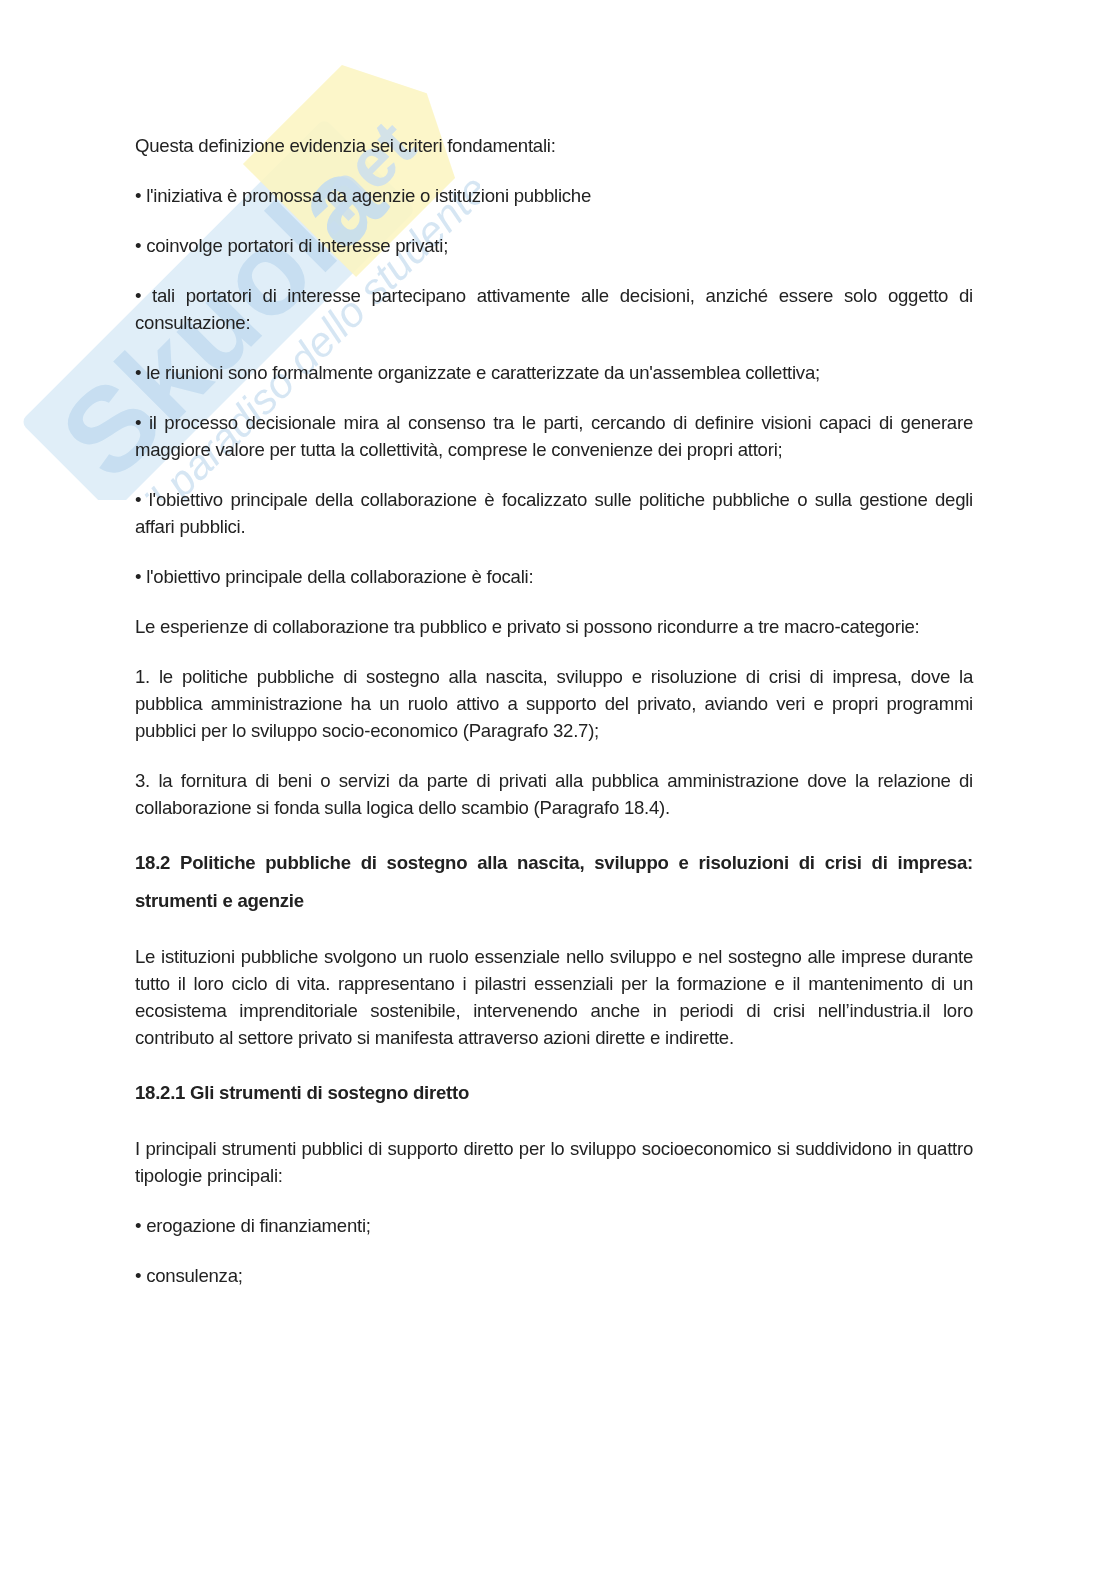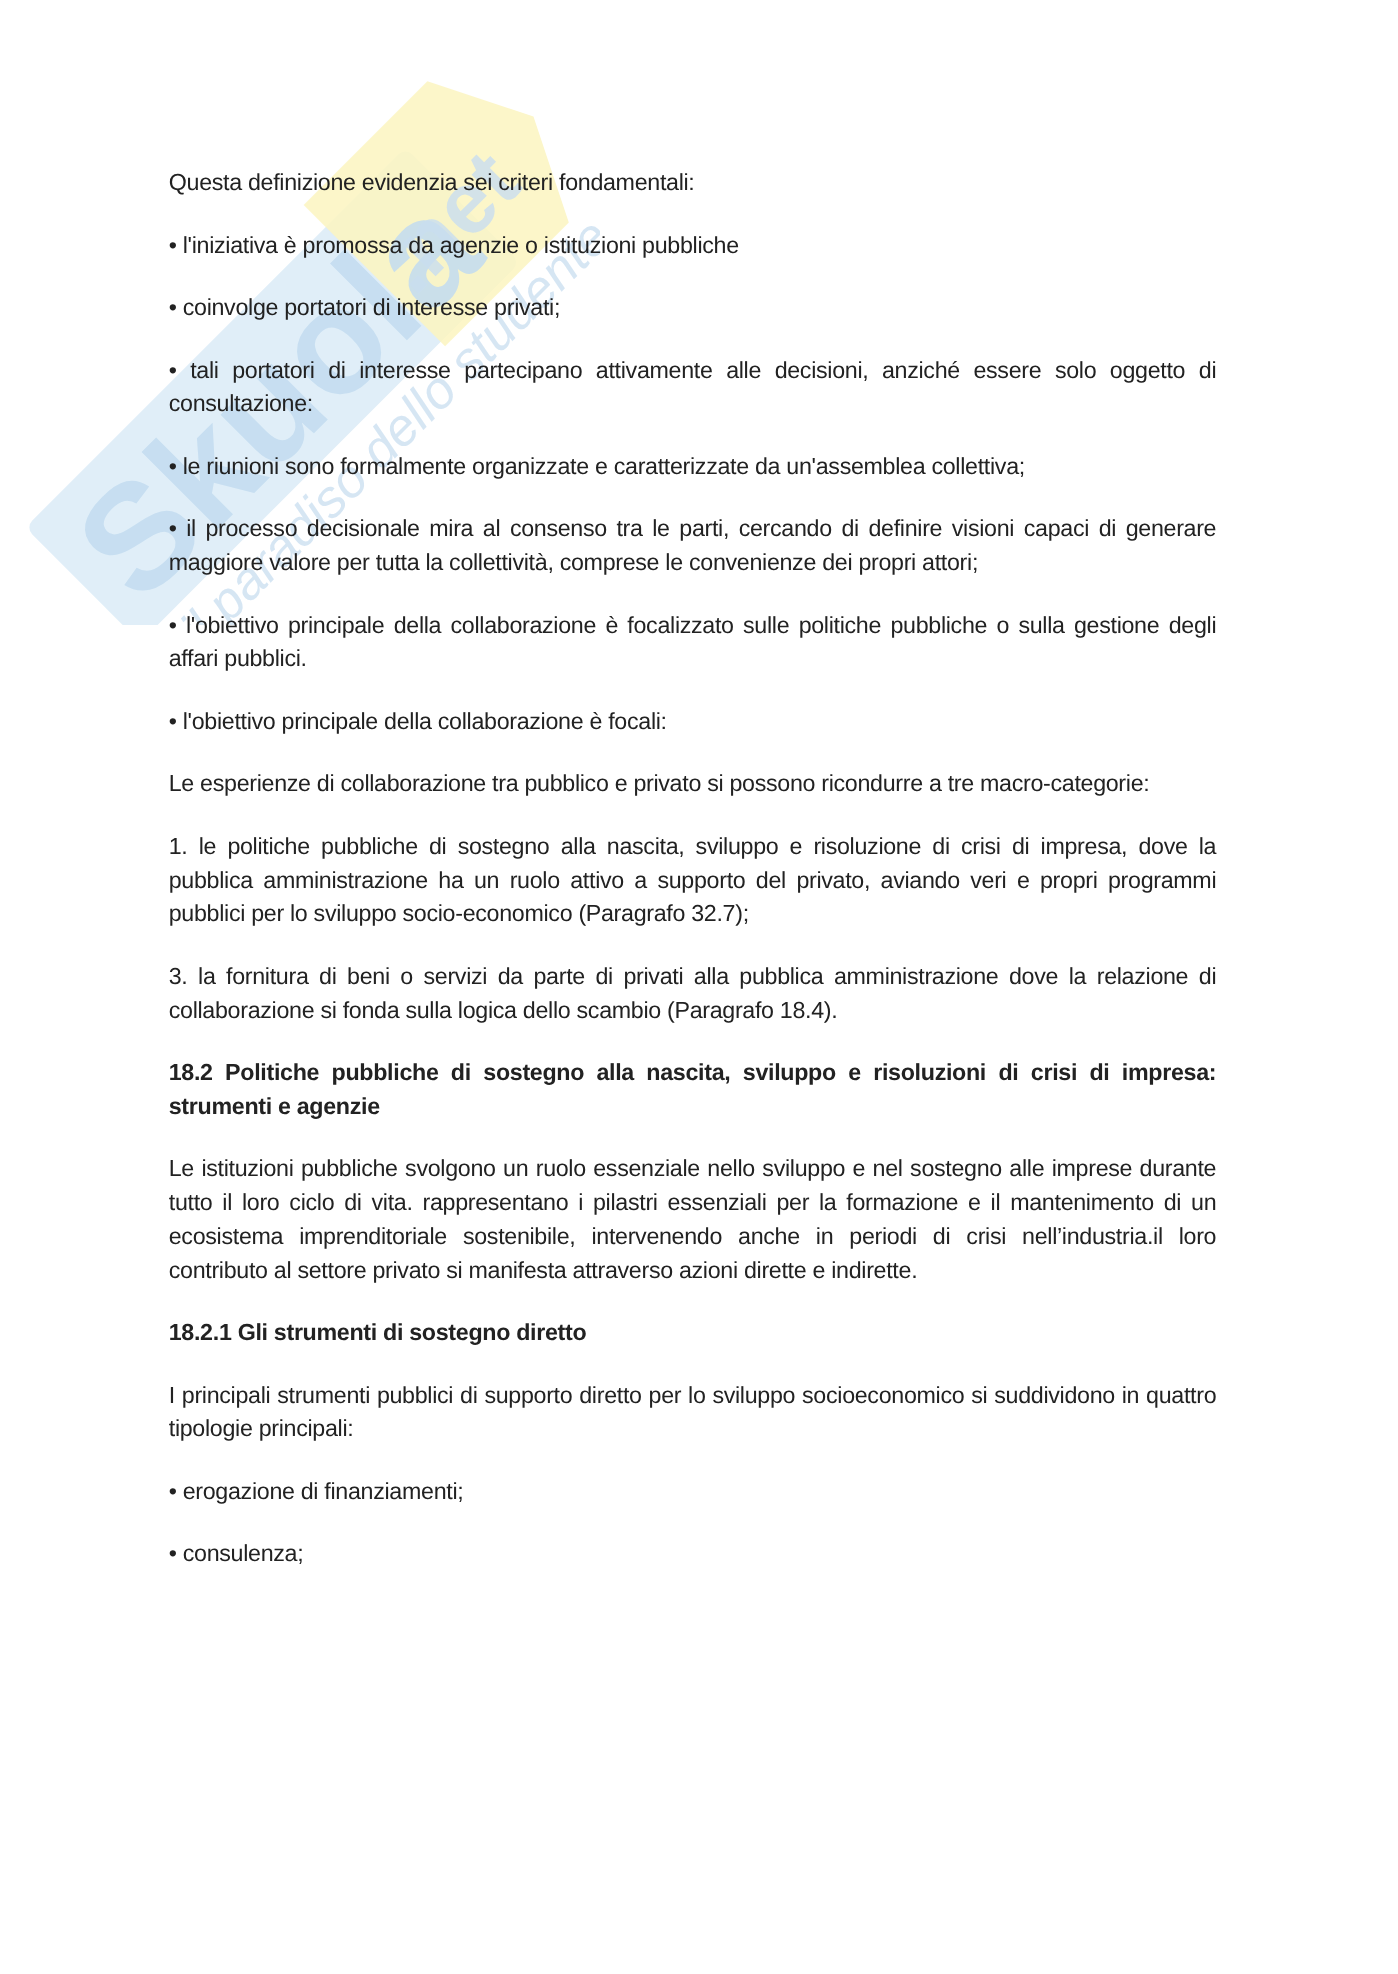--- a/index.html
+++ b/index.html
@@ -37,21 +37,21 @@
     .page p {
       margin: 0 0 23px 0;
       text-align: justify;
     }
     .page p.single {
       text-align: left;
     }
     .page h2, .page h3 {
       font-weight: bold;
       font-size: 18.6px;
-      line-height: 27px;
+      line-height: 38px;
       margin: 0 0 23px 0;
       text-align: justify;
     }
   </style>
 </head>
 <body>
 
 <svg class="watermark" viewBox="0 0 460 460" xmlns="http://www.w3.org/2000/svg">
   <g transform="rotate(-45 230 230)">
 

